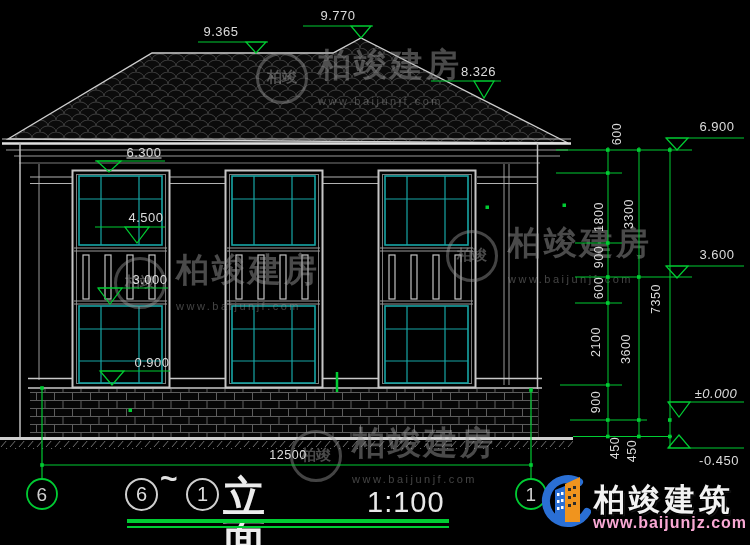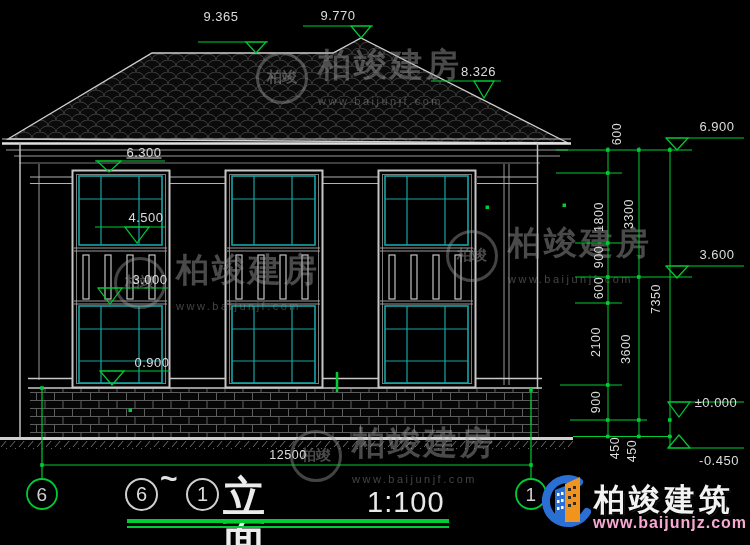--- a/index.html
+++ b/index.html
@@ -210,30 +210,30 @@
       <rect x="40.2" y="463.2" width="3.6" height="3.6"></rect>
         <rect x="529.2" y="463.2" width="3.6" height="3.6"></rect>
       <rect x="40.2" y="386.2" width="3.6" height="3.6"></rect>
         <rect x="529.2" y="388.2" width="3.6" height="3.6"></rect>
       <rect x="128.5" y="408.5" width="3.5" height="3.5"></rect>
       <rect x="485.5" y="205.5" width="3.5" height="3.5"></rect>
       <rect x="562.5" y="203.5" width="3.5" height="3.5"></rect>
     </g>
   </svg>
 
-  <div class="lab" style="left:221px;top:16px;">9.365</div>
+  <div class="lab" style="left:221px;top:31px;">9.365</div>
   <div class="lab" style="left:338px;top:15px;">9.770</div>
   <div class="lab" style="left:457px;top:71px;padding-left:43px;">8.326</div>
   <div class="lab" style="left:144px;top:152px;text-decoration:underline;">6.300</div>
   <div class="lab" style="left:146px;top:217px;">4.500</div>
   <div class="lab" style="left:150px;top:279px;">3.000</div>
   <div class="lab" style="left:152px;top:362px;">0.900</div>
   <div class="lab" style="left:717px;top:126px;">6.900</div>
   <div class="lab" style="left:717px;top:254px;">3.600</div>
-  <div class="lab" style="left:716px;top:402px;">±0.000</div>
+  <div class="lab" style="left:716px;top:393px;font-style:italic;">±0.000</div>
   <div class="lab" style="left:719px;top:460px;">-0.450</div>
   <div class="lab" style="left:288px;top:455px;font-size:12.5px;">12500</div>
 
   <div class="lab rot" style="left:617px;top:134px;">600</div>
   <div class="lab rot" style="left:599px;top:217px;">1800</div>
   <div class="lab rot" style="left:599px;top:257px;">900</div>
   <div class="lab rot" style="left:599px;top:288px;">600</div>
   <div class="lab rot" style="left:596px;top:342px;">2100</div>
   <div class="lab rot" style="left:596px;top:402px;">900</div>
   <div class="lab rot" style="left:615px;top:448px;">450</div>

